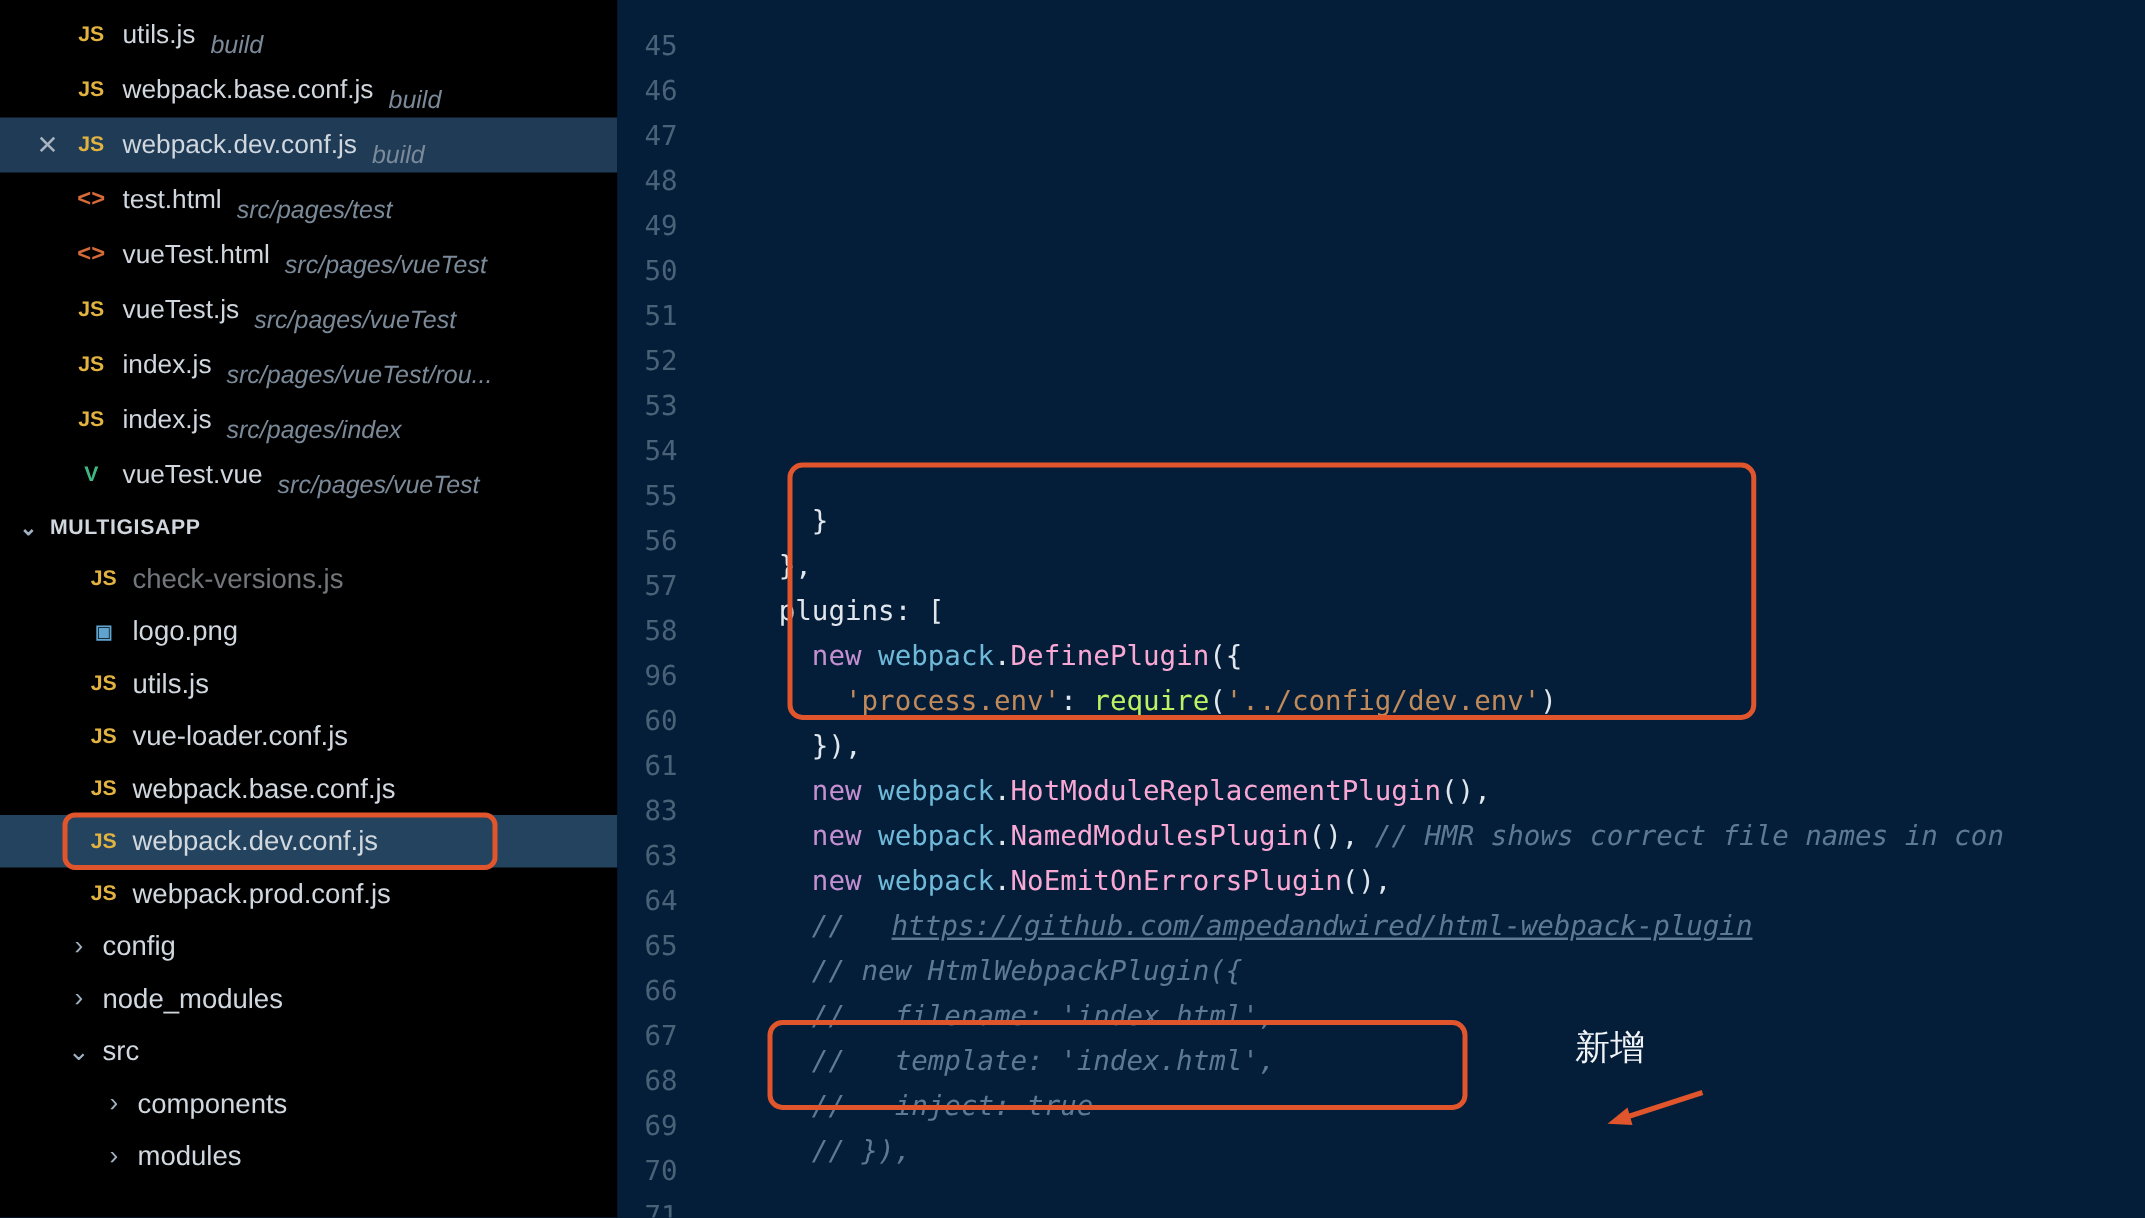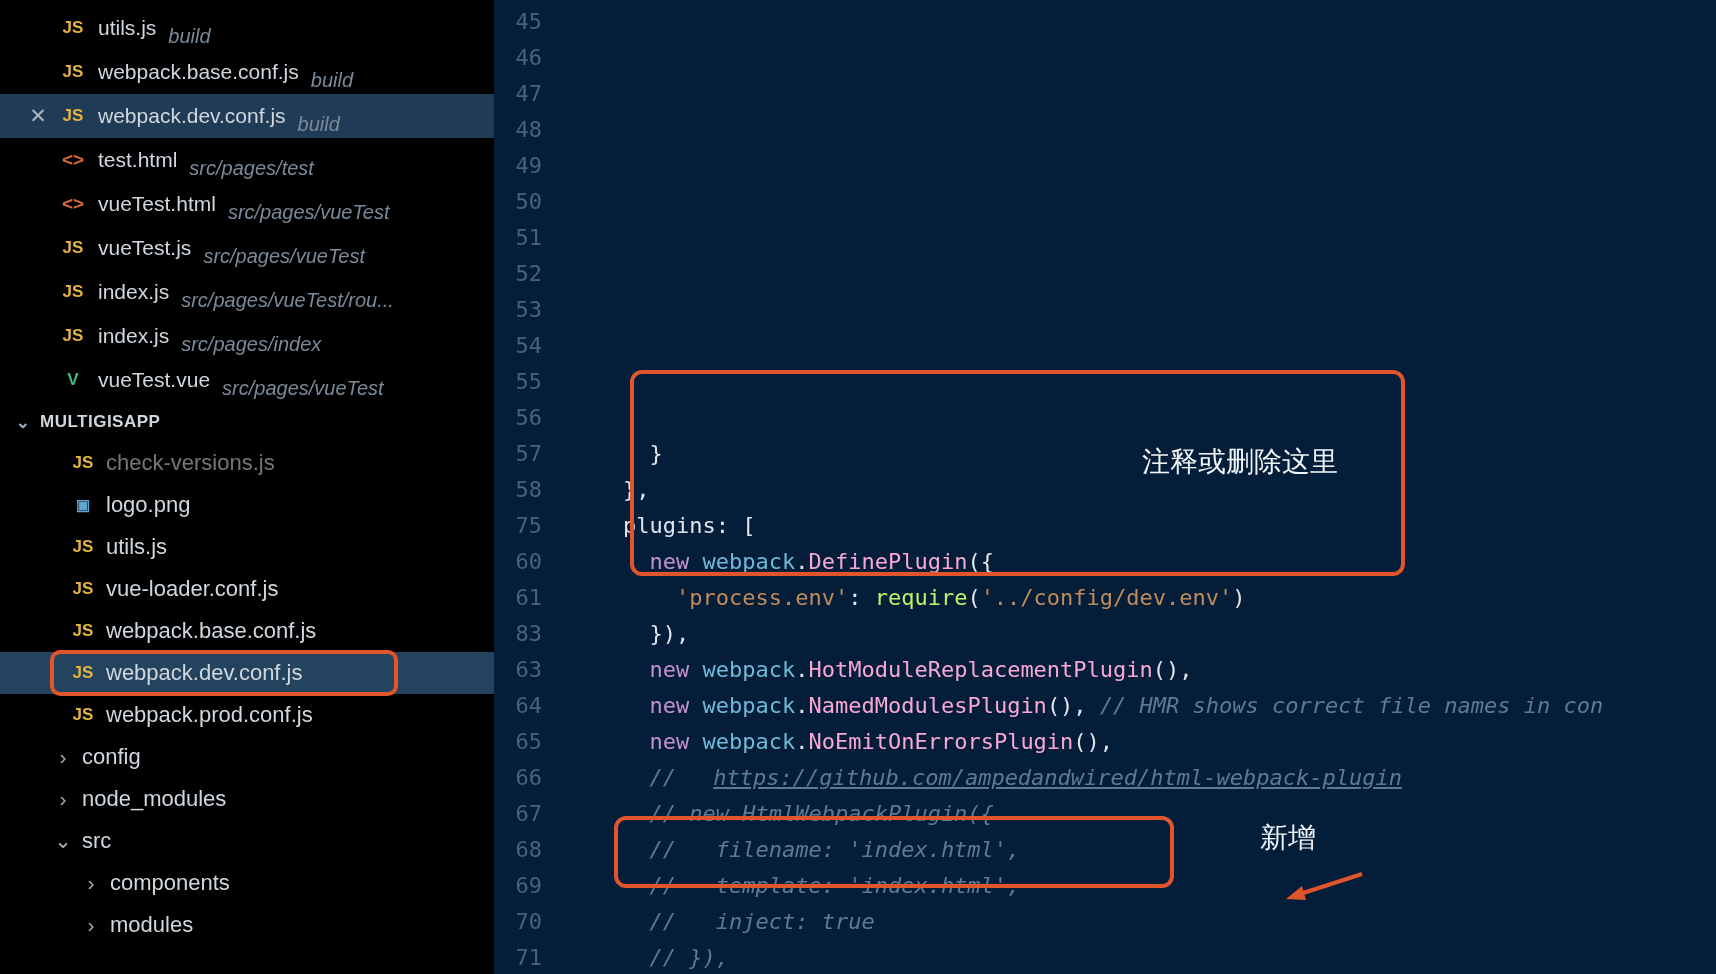--- a/index.html
+++ b/index.html
@@ -22,21 +22,21 @@
   .tree { }
   .tree-row { display:flex; align-items:center; height:42px; gap:10px; cursor:pointer; white-space:nowrap; }
   .tree-row .indent { display:inline-block; }
   .tree-row.sel { background:#24435f; }
   .tree-row.hl { position:relative; }
   .tree-row.hl::after { content:""; position:absolute; left:50px; right:96px; top:-2px; bottom:-2px; border:4px solid #e0552b; border-radius:10px; pointer-events:none; }
   .chev { width:18px; color:#9fb0c0; display:inline-flex; justify-content:center; }
   .tree-name { color:#d0d7de; font-size:22px; }
   
   .editor { flex:1; position:relative; background:#041e3a; display:flex; }
-  .gutter { width:76px; padding-top:4px; text-align:right; color:#4a6278; font-size:22px; line-height:36px; font-family:Menlo,Consolas,monospace; }
+  .gutter { width:76px; padding-top:20px; text-align:right; color:#4a6278; font-size:22px; line-height:36px; font-family:Menlo,Consolas,monospace; }
   .gutter div { padding-right:28px; }
   .code { flex:1; padding-top:4px; font-family:Menlo,Consolas,monospace; font-size:22px; line-height:36px; white-space:pre; position:relative; }
   .code .line { height:36px; }
   .p  { color:#e1e6ec; } 
   .kw { color:#c490d1; }
   .ke { color:#e1e6ec; } 
   .fn { color:#bef264; } 
   .fn2{ color:#f9a8d4; }
   .st { color:#c08a5a; } 
   .cm { color:#5d7a93; font-style:italic; } 
@@ -187,39 +187,38 @@
         <div>49</div>
         <div>50</div>
         <div>51</div>
         <div>52</div>
         <div>53</div>
         <div>54</div>
         <div>55</div>
         <div>56</div>
         <div>57</div>
         <div>58</div>
-        <div>75</div>
+        <div>96</div>
         <div>60</div>
         <div>61</div>
         <div>83</div>
         <div>63</div>
         <div>64</div>
         <div>65</div>
         <div>66</div>
         <div>67</div>
         <div>68</div>
         <div>69</div>
         <div>70</div>
         <div>71</div>
       </div>
     <div class="code" id="code">
 
       
       <div class="anno-box1" style="left:60px; top:370px; width:775px; height:206px;"></div>
-      <div class="anno-text" style="left:572px; top:444px;">注释或删除这里</div>
 
       
       <div class="anno-box1" style="left:44px; top:816px; width:560px; height:72px;"></div>
       <div class="arrow" style="left:608px; top:830px;">
         <svg width="80" height="40">
           <line x1="78" y1="8" x2="10" y2="30" stroke="#e0552b" stroke-width="4"></line>
           <polygon points="2,33 18,20 22,34" fill="#e0552b"></polygon>
         </svg>
       </div>
       <div class="anno-text" style="left:690px; top:820px;">新增</div>

